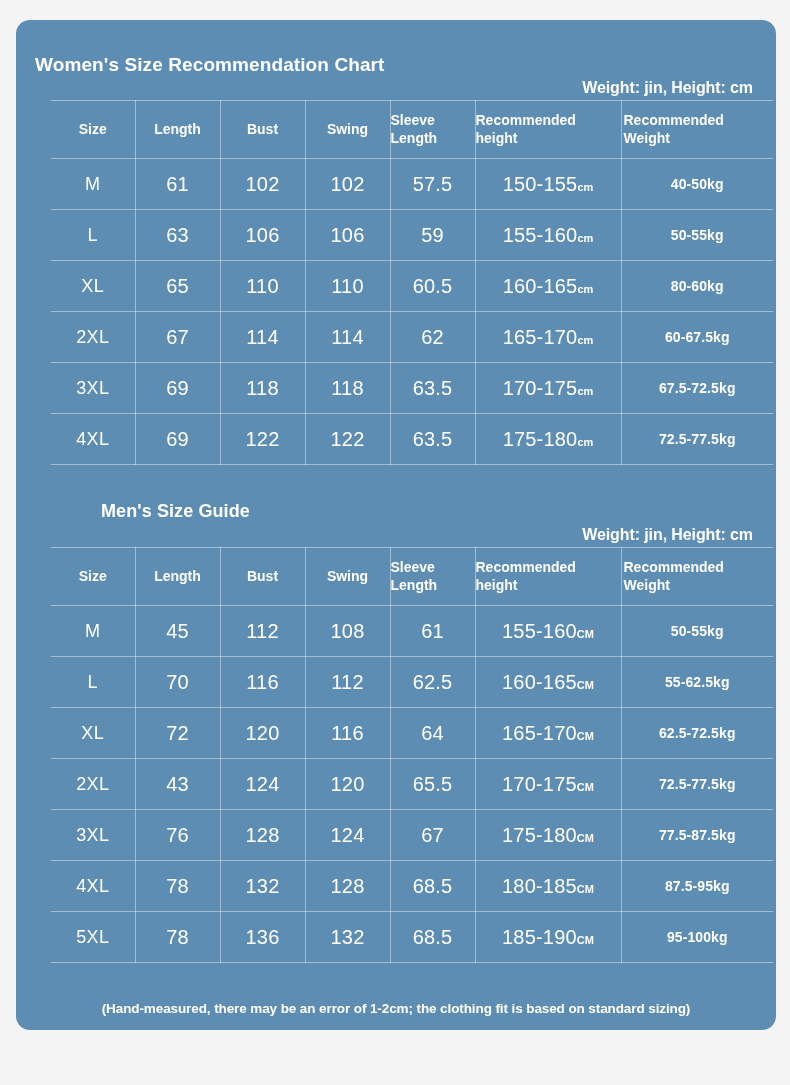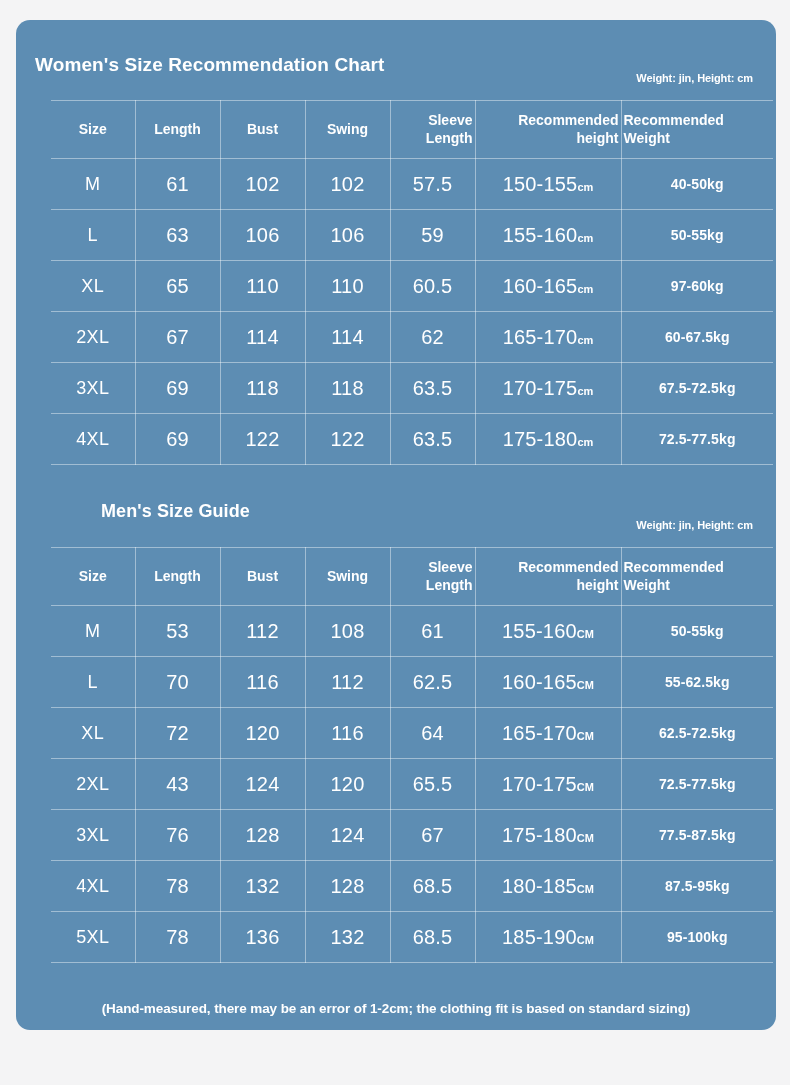--- a/index.html
+++ b/index.html
@@ -40,23 +40,23 @@
     font-size: 19px;
     font-weight: 700;
     letter-spacing: 0.1px;
     white-space: nowrap;
   }
   .section-title.indented { left: 66px; font-size: 18px; }
 
   .unit-note {
     position: absolute;
     right: 4px;
-    top: 18px;
+    top: 25px;
     color: #ffffff;
-    font-size: 11px;
+    font-size: 16px;
     font-weight: 700;
     white-space: nowrap;
     letter-spacing: -0.1px;
   }
 
   
   .sizetable {
     width: 722px;
     margin-left: 16px;
     border-collapse: collapse;
@@ -87,22 +87,22 @@
     height: 57px;
     font-size: 14px;
     font-weight: 700;
     line-height: 1.25;
   }
   .sizetable thead th.wide-head {
     text-align: left;
     padding-left: 2px;
   }
   .sizetable thead th.left-head {
-    text-align: right;
-    padding-left: 12px;
+    text-align: left;
+    padding-left: 0;
   }
 
   .sizetable tbody td { height: 50px; }
 
   .cell-num {
     font-size: 20px;
     font-weight: 400;
     letter-spacing: 0.2px;
   }
   .cell-size {
@@ -202,21 +202,21 @@
             <td class="cell-height">155-160<span class="u">cm</span></td>
             <td class="cell-weight">50-55kg</td>
           </tr>
           <tr>
             <td class="cell-size">XL</td>
             <td class="cell-num">65</td>
             <td class="cell-num">110</td>
             <td class="cell-num">110</td>
             <td class="cell-num">60.5</td>
             <td class="cell-height">160-165<span class="u">cm</span></td>
-            <td class="cell-weight">97-60kg</td>
+            <td class="cell-weight">80-60kg</td>
           </tr>
           <tr>
             <td class="cell-size">2XL</td>
             <td class="cell-num">67</td>
             <td class="cell-num">114</td>
             <td class="cell-num">114</td>
             <td class="cell-num">62</td>
             <td class="cell-height">165-170<span class="u">cm</span></td>
             <td class="cell-weight">60-67.5kg</td>
           </tr>
@@ -271,21 +271,21 @@
           <th class="left-head">
             <span>Recommended</span><br>
             <span>height</span>
           </th>
           <th class="wide-head">Recommended Weight</th>
         </tr>
       </thead>
       <tbody id="men-body">
           <tr>
             <td class="cell-size">M</td>
-            <td class="cell-num">53</td>
+            <td class="cell-num">45</td>
             <td class="cell-num">112</td>
             <td class="cell-num">108</td>
             <td class="cell-num">61</td>
             <td class="cell-height">155-160<span class="u">CM</span></td>
             <td class="cell-weight">50-55kg</td>
           </tr>
           <tr>
             <td class="cell-size">L</td>
             <td class="cell-num">70</td>
             <td class="cell-num">116</td>

